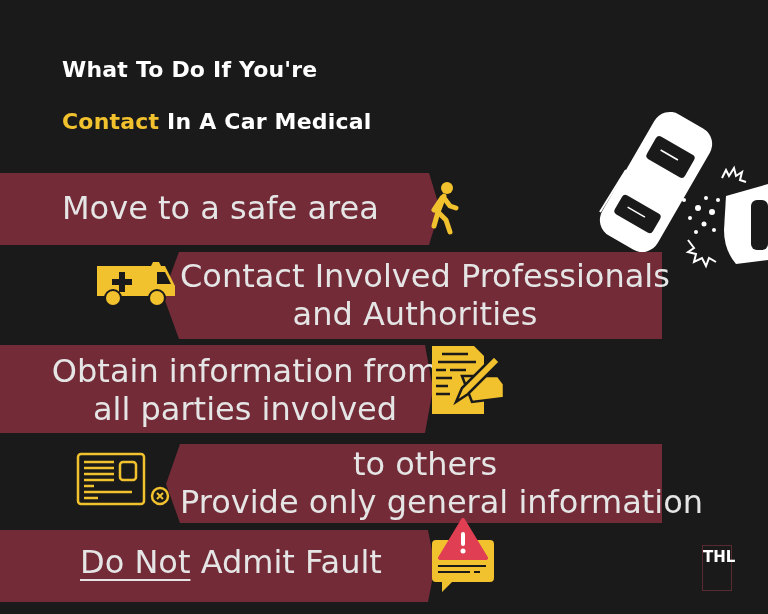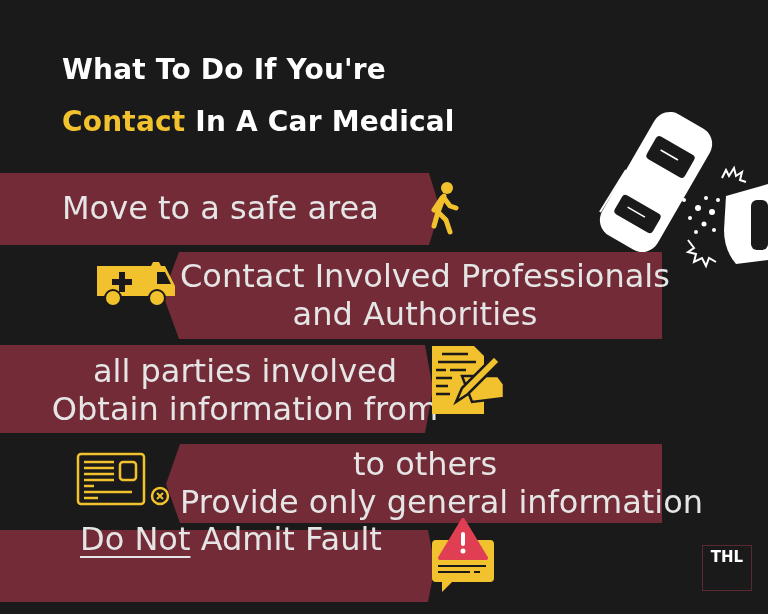--- a/index.html
+++ b/index.html
@@ -5,33 +5,33 @@
   html, body { margin: 0; padding: 0; }
   body {
     width: 768px; height: 614px; overflow: hidden;
     background: #1a1a1a;
     font-family: "DejaVu Sans", sans-serif;
     position: relative;
   }
   .title {
     position: absolute; left: 62px; top: 44px;
     font-family: "DejaVu Sans", sans-serif;
-    font-weight: bold; font-size: 28px; line-height: 52px;
+    font-weight: bold; font-size: 22px; line-height: 52px;
     color: #ffffff; letter-spacing: 0.2px; margin: 0;
   }
   .title .hl { color: #f2c12e; }
   .btext {
     position: absolute; color: #e5e5e5;
     font-family: "DejaVu Sans", sans-serif; font-size: 32px; line-height: 38px;
     text-align: center; white-space: nowrap;
   }
   .icon { position: absolute; }
   .underline { text-decoration: underline; text-underline-offset: 6px; text-decoration-thickness: 2px; }
   .logo {
-    position: absolute; left: 702px; top: 545px; width: 50px; height: 46px;
+    position: absolute; left: 702px; top: 545px; width: 30px; height: 46px;
     border: 1px solid #5a2a33; box-sizing: border-box;
   }
   .logo span {
     position: absolute; left: 0; right: 0; top: 2px; text-align: center;
     color: #fff; font-weight: bold; font-size: 15px; font-family: "DejaVu Sans", sans-serif;
   }
 </style>
 </head>
 <body>
 
@@ -102,22 +102,22 @@
   <rect x="24" y="12" width="6" height="20" fill="#1a1a1a"></rect>
   <rect x="17" y="19" width="20" height="6" fill="#1a1a1a"></rect>
   <circle cx="18" cy="38" r="8" fill="#f2c12e" stroke="#1a1a1a" stroke-width="2"></circle>
   <circle cx="62" cy="38" r="8" fill="#f2c12e" stroke="#1a1a1a" stroke-width="2"></circle>
 </svg>
 
 <svg style="position:absolute;left:0;top:345px" width="440" height="88">
   <polygon points="0,0 425,0 433,44 425,88 0,88" fill="#722b37"></polygon>
 </svg>
 <div class="btext" style="left:40px;top:352px;width:410px">
+  <div>Obtain information from</div>
   <div>all parties involved</div>
-  <div>Obtain information from</div>
 </div>
 <svg class="icon" style="left:432px;top:346px" width="74" height="68" viewBox="0 0 74 68">
   <path d="M0 0 L42 0 L52 10 L52 68 L0 68 Z" fill="#f2c12e"></path>
   <g stroke="#1a1a1a" stroke-width="2.5">
     <line x1="10" y1="8" x2="36" y2="8"></line>
       <line x1="6" y1="16" x2="44" y2="16"></line>
     <line x1="4" y1="24" x2="14" y2="24"></line>
       <line x1="18" y1="24" x2="34" y2="24"></line>
     <line x1="4" y1="32" x2="20" y2="32"></line>
       <line x1="4" y1="40" x2="16" y2="40"></line>
@@ -146,21 +146,21 @@
     <line x1="8" y1="46" x2="22" y2="46"></line>
   </g>
   <rect x="44" y="10" width="16" height="18" rx="3" fill="none" stroke="#f2c12e" stroke-width="2.5"></rect>
   <circle cx="84" cy="44" r="8" fill="#1a1a1a" stroke="#f2c12e" stroke-width="2.5"></circle>
   <path d="M81 41 L87 47 M87 41 L81 47" stroke="#f2c12e" stroke-width="2"></path>
 </svg>
 
 <svg style="position:absolute;left:0;top:530px" width="440" height="73">
   <polygon points="0,0 428,0 435,36 428,72 0,72" fill="#722b37"></polygon>
 </svg>
-<div class="btext" style="left:80px;top:520px;text-align:center">
+<div class="btext" style="left:80px;top:543px;text-align:center">
   <span class="underline">Do Not</span><span> Admit Fault</span>
 </div>
 <svg class="icon" style="left:430px;top:518px" width="66" height="76" viewBox="0 0 66 76">
   <path d="M6 22 L60 22 Q64 22 64 26 L64 60 Q64 64 60 64 L22 64 L12 74 L12 64 L6 64 Q2 64 2 60 L2 26 Q2 22 6 22 Z" fill="#f2c12e"></path>
   <path d="M33 2 L56 40 L10 40 Z" fill="#e03e52" stroke="#e03e52" stroke-width="4" stroke-linejoin="round"></path>
   <rect x="31" y="14" width="4" height="14" rx="2" fill="#ffffff"></rect>
   <circle cx="33" cy="33" r="2.5" fill="#ffffff"></circle>
   <g stroke="#1a1a1a" stroke-width="2">
     <line x1="8" y1="48" x2="56" y2="48"></line>
       <line x1="8" y1="54" x2="40" y2="54"></line>

